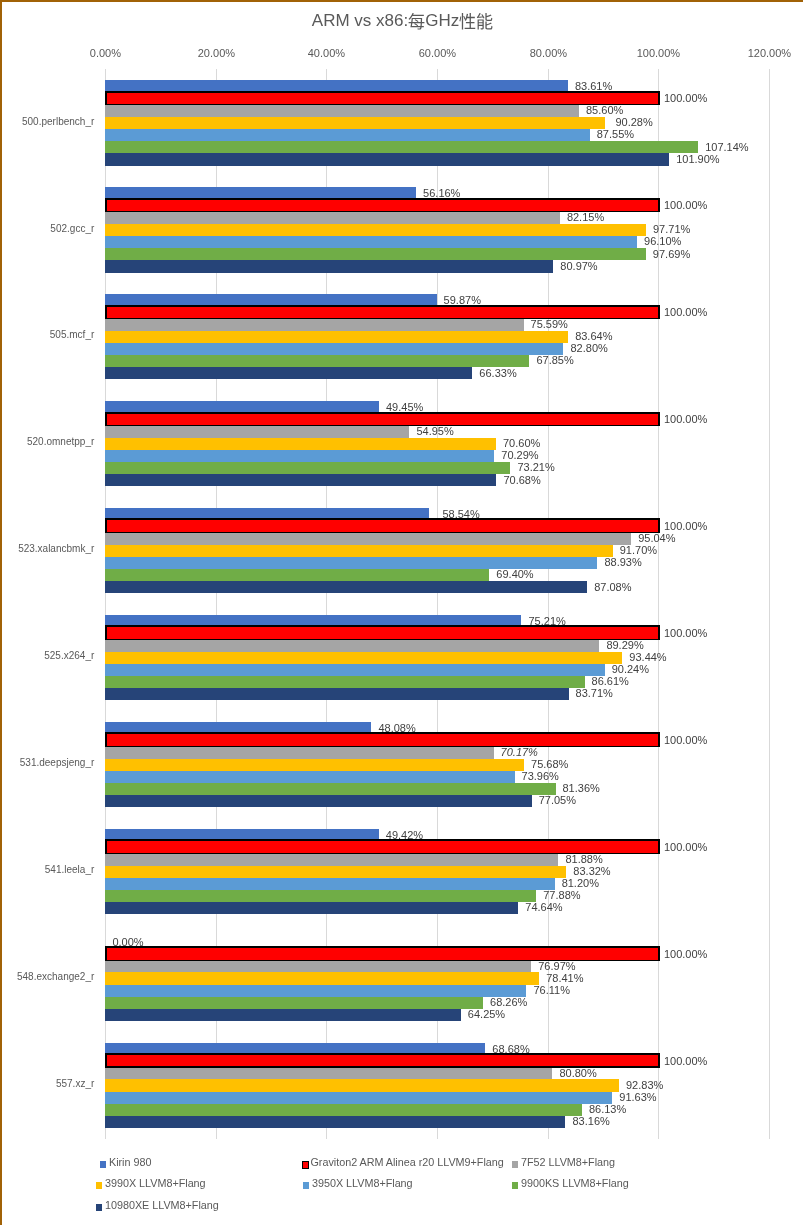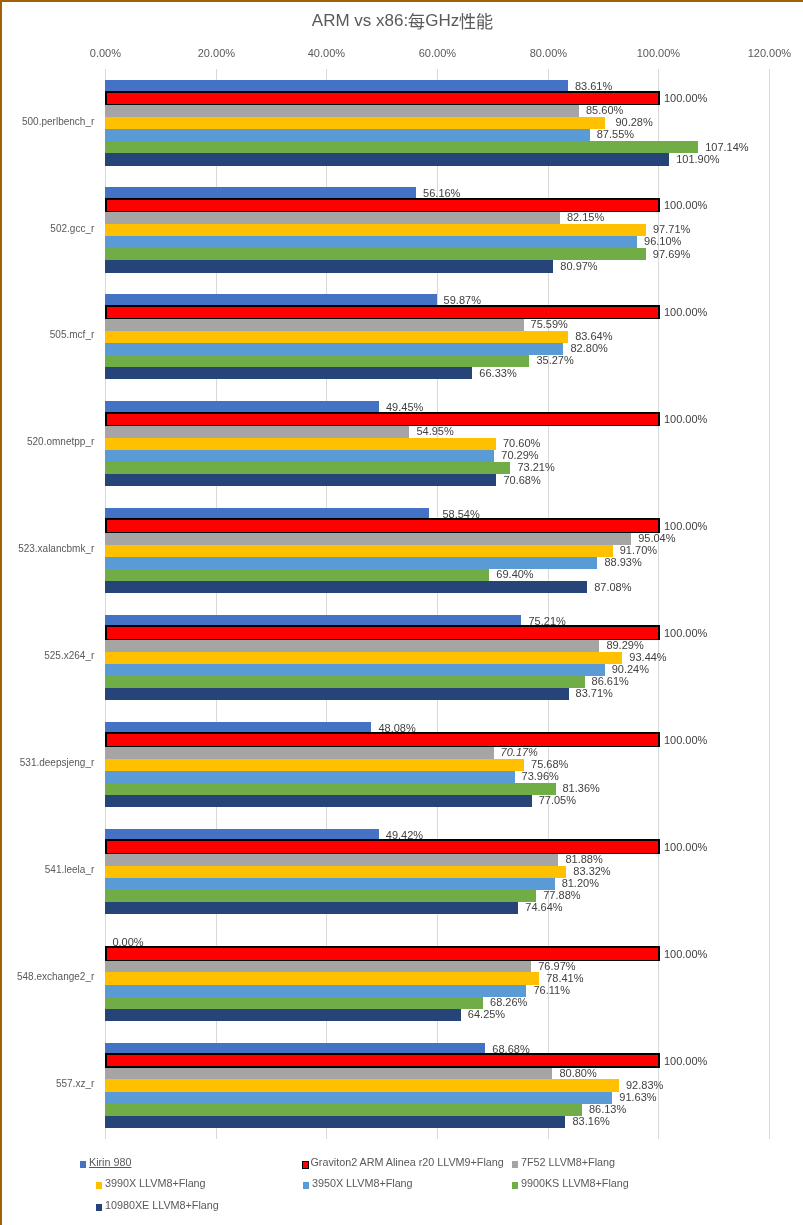--- a/index.html
+++ b/index.html
@@ -127,21 +127,21 @@
           <i style="background: rgb(255, 0, 0);"></i>
         </div>
         <div class="dlabel" style="left: 558.55px; top: 22.76px;">100.00%</div>
         <div class="bar" style="top: 35.315px; height: 12.41px; width: 418.202px; background: rgb(165, 165, 165);"></div>
         <div class="dlabel" style="left: 425.202px; top: 34.87px;">75.59%</div>
         <div class="bar" style="top: 47.425px; height: 12.41px; width: 462.738px; background: rgb(255, 192, 0);"></div>
         <div class="dlabel" style="left: 469.738px; top: 46.98px;">83.64%</div>
         <div class="bar" style="top: 59.535px; height: 12.41px; width: 458.091px; background: rgb(91, 155, 213);"></div>
         <div class="dlabel" style="left: 465.091px; top: 59.09px;">82.80%</div>
         <div class="bar" style="top: 71.645px; height: 12.41px; width: 424.066px; background: rgb(112, 173, 71);"></div>
-        <div class="dlabel" style="left: 431.066px; top: 71.2px;">35.27%</div>
+        <div class="dlabel" style="left: 431.066px; top: 71.2px;">67.85%</div>
         <div class="bar" style="top: 83.755px; height: 12.41px; width: 366.971px; background: rgb(38, 68, 120);"></div>
         <div class="dlabel" style="left: 373.971px; top: 83.31px;">66.33%</div>
       </div>
       <div class="group" style="top: 320.88px; height: 106.96px;">
         <div class="cat-label" style="top: 46.18px;">520.omnetpp_r</div>
         <div class="bar" style="top: 11.095px; height: 12.41px; width: 273.582px; background: rgb(68, 114, 196);"></div>
         <div class="dlabel" style="left: 280.582px; top: 10.65px;">49.45%</div>
         <div class="bar bar-hl" style="top: 21.255px; height: 14.81px; width: 554.45px; left: -0.2px; z-index: 3;">
           <i style="background: rgb(255, 0, 0);"></i>
         </div>
@@ -265,21 +265,21 @@
         <div class="dlabel" style="left: 520.582px; top: 46.98px;">92.83%</div>
         <div class="bar" style="top: 59.535px; height: 12.41px; width: 506.943px; background: rgb(91, 155, 213);"></div>
         <div class="dlabel" style="left: 513.943px; top: 59.09px;">91.63%</div>
         <div class="bar" style="top: 71.645px; height: 12.41px; width: 476.514px; background: rgb(112, 173, 71);"></div>
         <div class="dlabel" style="left: 483.514px; top: 71.2px;">86.13%</div>
         <div class="bar" style="top: 83.755px; height: 12.41px; width: 460.083px; background: rgb(38, 68, 120);"></div>
         <div class="dlabel" style="left: 467.083px; top: 83.31px;">83.16%</div>
       </div>
     </div>
   <div id="legend">
-      <div class="lg-item" style="left: 78px; top: 1.6px; text-decoration: underline;"><span class="lg-sw" style="background: rgb(68, 114, 196);"></span><span>Kirin 980</span></div>
+      <div class="lg-item" style="left: 98px; top: 1.6px;"><span class="lg-sw" style="background: rgb(68, 114, 196);"></span><span>Kirin 980</span></div>
       <div class="lg-item" style="left: 300px; top: 1.6px;"><span class="lg-sw lg-sw-hl" style="background: rgb(255, 0, 0);"></span><span>Graviton2 ARM Alinea r20 LLVM9+Flang</span></div>
       <div class="lg-item" style="left: 510px; top: 1.6px;"><span class="lg-sw" style="background: rgb(165, 165, 165);"></span><span>7F52 LLVM8+Flang</span></div>
       <div class="lg-item" style="left: 94px; top: 23.4px;"><span class="lg-sw" style="background: rgb(255, 192, 0);"></span><span>3990X LLVM8+Flang</span></div>
       <div class="lg-item" style="left: 301px; top: 23.4px;"><span class="lg-sw" style="background: rgb(91, 155, 213);"></span><span>3950X LLVM8+Flang</span></div>
       <div class="lg-item" style="left: 510px; top: 23.4px;"><span class="lg-sw" style="background: rgb(112, 173, 71);"></span><span>9900KS LLVM8+Flang</span></div>
       <div class="lg-item" style="left: 94px; top: 45.2px;"><span class="lg-sw" style="background: rgb(38, 68, 120);"></span><span>10980XE LLVM8+Flang</span></div>
     </div>
 </div>
 
 </body></html>

